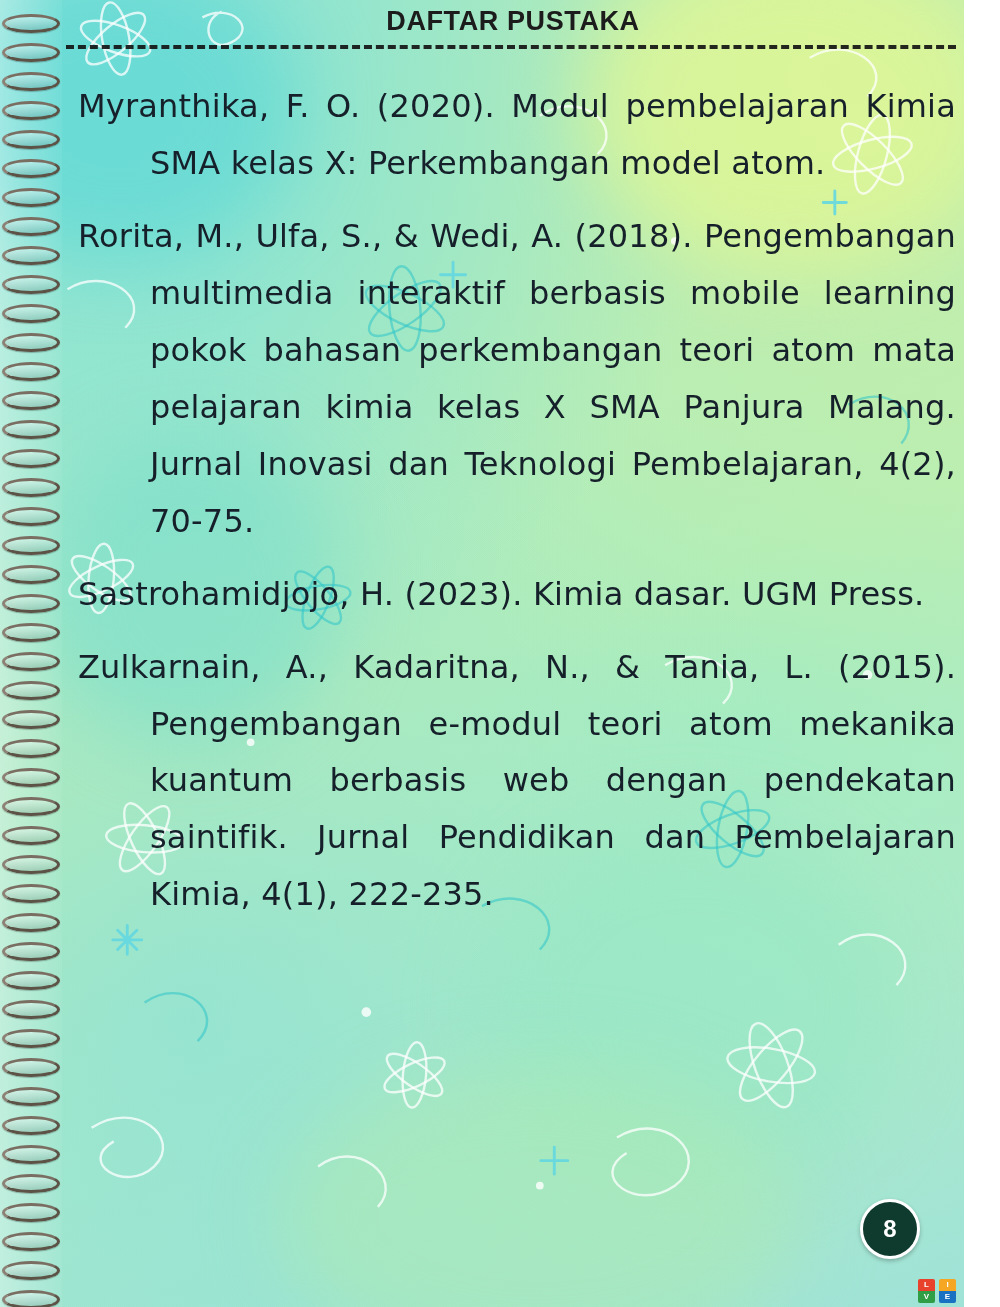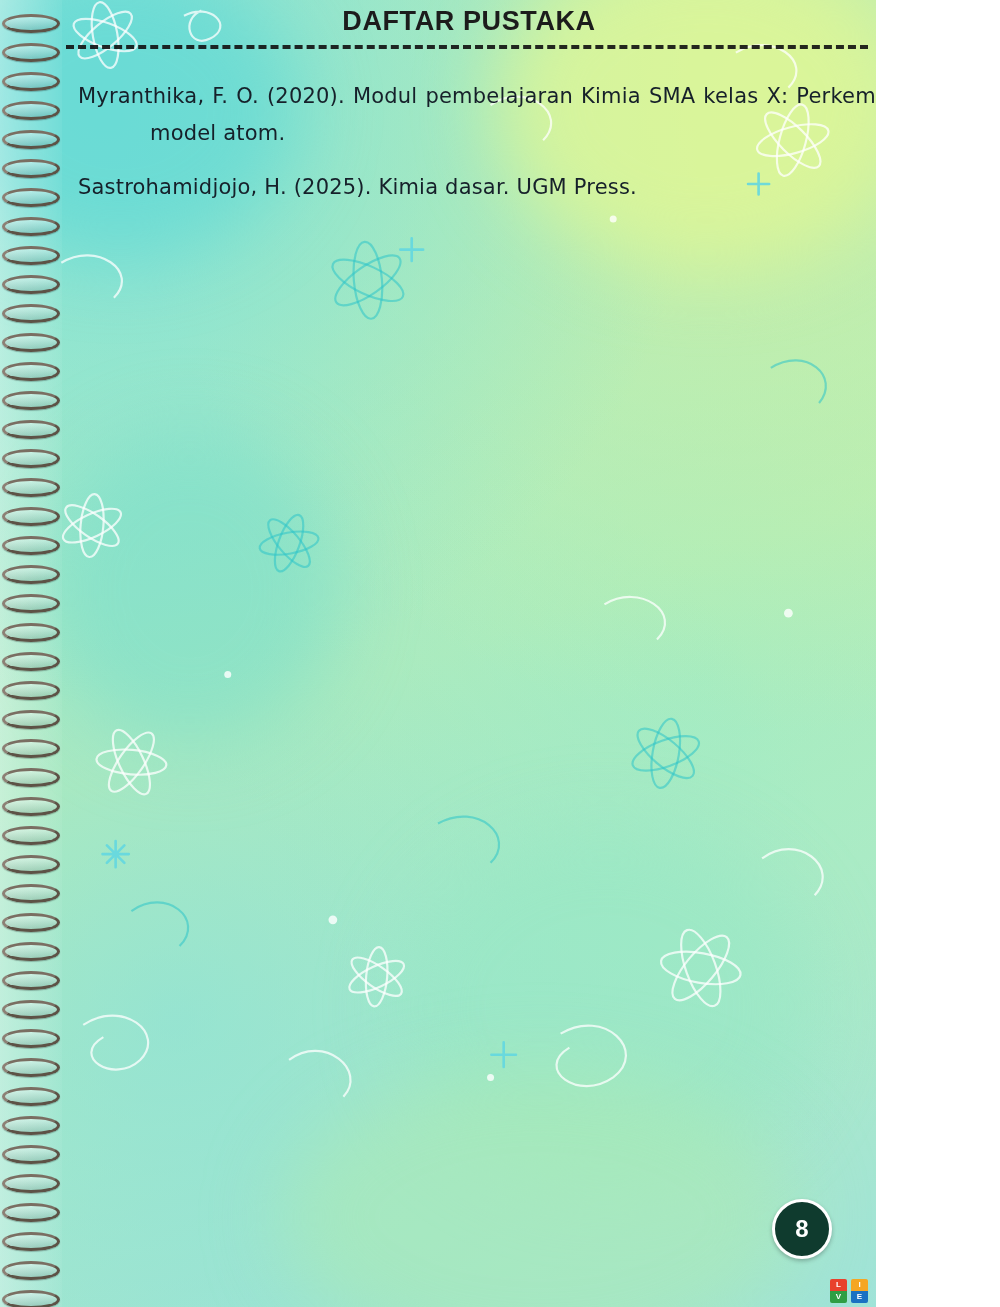--- a/index.html
+++ b/index.html
@@ -8,21 +8,21 @@
   }
   body {
     width: 1000px;
     height: 1307px;
     font-family: "DejaVu Sans", sans-serif;
     overflow: hidden;
   }
 
   .page {
     position: relative;
-    width: 876px;
+    width: 964px;
     height: 1307px;
     background:
       radial-gradient(circle at 12% 8%, rgba(120, 225, 215, 0.75) 0%, rgba(120, 225, 215, 0) 42%),
       radial-gradient(circle at 88% 6%, rgba(205, 240, 160, 0.85) 0%, rgba(205, 240, 160, 0) 45%),
       radial-gradient(circle at 80% 52%, rgba(150, 235, 200, 0.55) 0%, rgba(150, 235, 200, 0) 50%),
       radial-gradient(circle at 20% 78%, rgba(120, 220, 225, 0.5) 0%, rgba(120, 220, 225, 0) 55%),
       linear-gradient(160deg, #9fe6d4 0%, #a8e9c8 25%, #bdeeb4 50%, #b2ebc4 72%, #9fe3d8 100%);
     overflow: hidden;
   }
 
@@ -102,21 +102,21 @@
 
   
   .content {
     position: absolute;
     left: 78px;
     top: 78px;
     width: 882px;
   }
   .ref {
     font-family: "DejaVu Sans", sans-serif;
-    font-size: 21px;
+    font-size: 32px;
     line-height: 1.78;
     color: #16202a;
     text-align: justify;
     text-justify: inter-word;
     margin: 0 4px 16px 0;
     padding-left: 72px;
     text-indent: -72px;
     letter-spacing: 0.2px;
   }
   .ref:last-child { margin-bottom: 0; }
@@ -402,21 +402,23 @@
       </div>
   </div>
 
   <div class="header">
     <div class="header-title">DAFTAR PUSTAKA</div>
   </div>
   <div class="header-rule"></div>
 
   <div class="content">
     <p class="ref">Myranthika, F. O. (2020). Modul pembelajaran Kimia SMA kelas X: Perkembangan model atom.</p>
-    <p class="ref">Sastrohamidjojo, H. (2025). Kimia dasar. UGM Press.</p>
+    <p class="ref">Rorita, M., Ulfa, S., &amp; Wedi, A. (2018). Pengembangan multimedia interaktif berbasis mobile learning pokok bahasan perkembangan teori atom mata pelajaran kimia kelas X SMA Panjura Malang. Jurnal Inovasi dan Teknologi Pembelajaran, 4(2), 70-75.</p>
+    <p class="ref">Sastrohamidjojo, H. (2023). Kimia dasar. UGM Press.</p>
+    <p class="ref">Zulkarnain, A., Kadaritna, N., &amp; Tania, L. (2015). Pengembangan e-modul teori atom mekanika kuantum berbasis web dengan pendekatan saintifik. Jurnal Pendidikan dan Pembelajaran Kimia, 4(1), 222-235.</p>
   </div>
 
   <div class="page-badge">8</div>
 
   <div class="watermark">
     <div class="wm-mark">
       <span class="wm-l">L</span>
       <span class="wm-v">V</span>
     </div>
     <div class="wm-mark">

